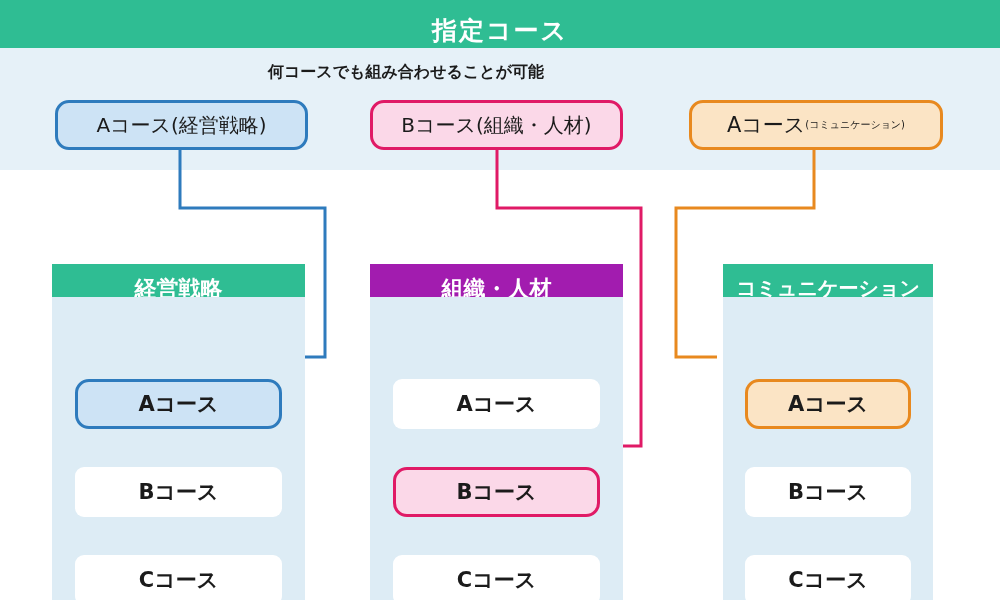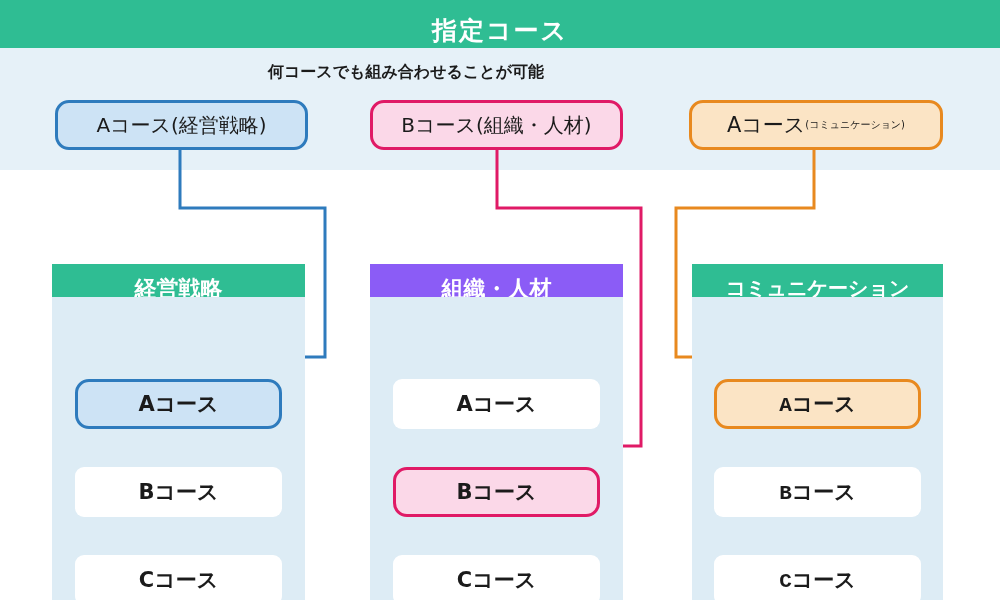--- a/index.html
+++ b/index.html
@@ -59,21 +59,21 @@
     pointer-events: none;
   }
   svg.lines polyline { fill: none; stroke-width: 3; }
 
   
   .column {
     position: absolute; top: 248px; height: 352px;
   }
   #column-1 { left: 52px;  width: 253px; }
   #column-2 { left: 370px; width: 253px; }
-  #column-3 { left: 692px; width: 251px; font-family: Liberation Mono, monospace; }
+  #column-3 { left: 723px; width: 210px; }
   .col-header {
     position: absolute; left: 0; top: 0; right: 0; height: 49px;
     background: #2fbd93;
     display: flex; align-items: center; justify-content: center;
     color: #ffffff; font-size: 22px; font-weight: 600;
     white-space: nowrap;
     margin-top: 16px;
   }
   #column-3 .col-header { font-size: 20px; }
   .col-body {
@@ -135,21 +135,21 @@
     <div class="course-item row-1">
       <span>Bコース</span>
     </div>
     <div class="course-item row-2">
       <span>Cコース</span>
     </div>
   </div>
 </div>
 
 <div class="column" id="column-2">
-  <div class="col-header" style="background-color: #8b5cf6; text-decoration: underline;">組織・人材</div>
+  <div class="col-header" style="background-color: #a21caf; text-decoration: underline;">組織・人材</div>
   <div class="col-body" style="background-color: rgb(221, 236, 245);">
     <div class="course-item row-0">
       <span>Aコース</span>
     </div>
     <div class="course-item row-1 hl" style="border-color: rgb(224, 26, 102); background-color: rgb(251, 216, 232);">
       <span>Bコース</span>
     </div>
     <div class="course-item row-2">
       <span>Cコース</span>
     </div>

